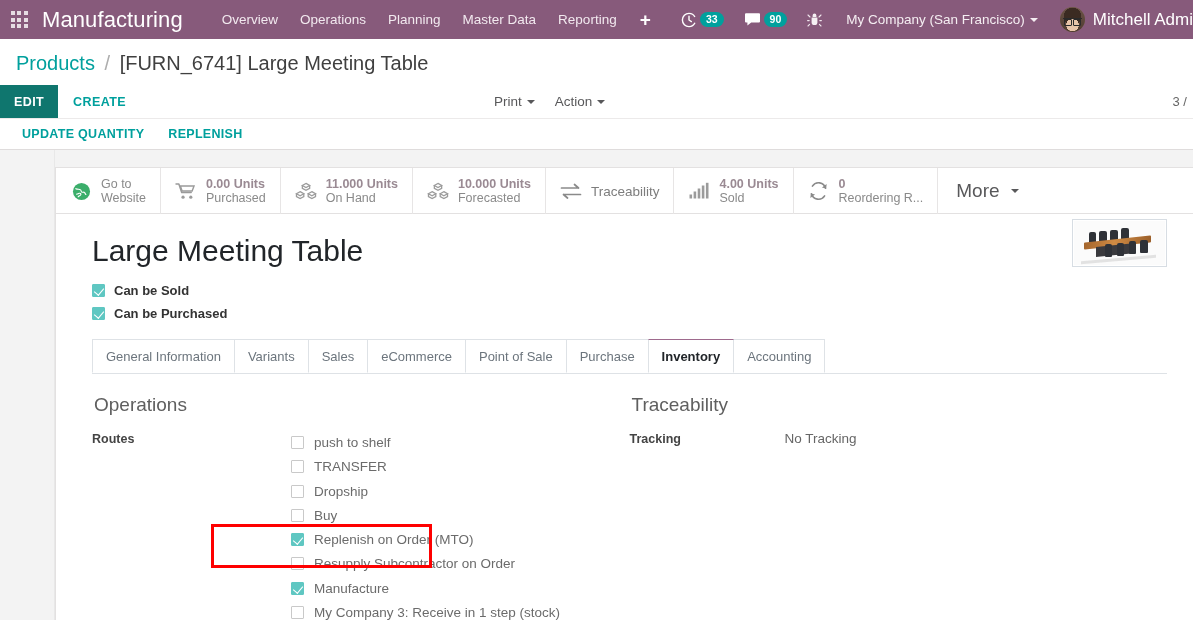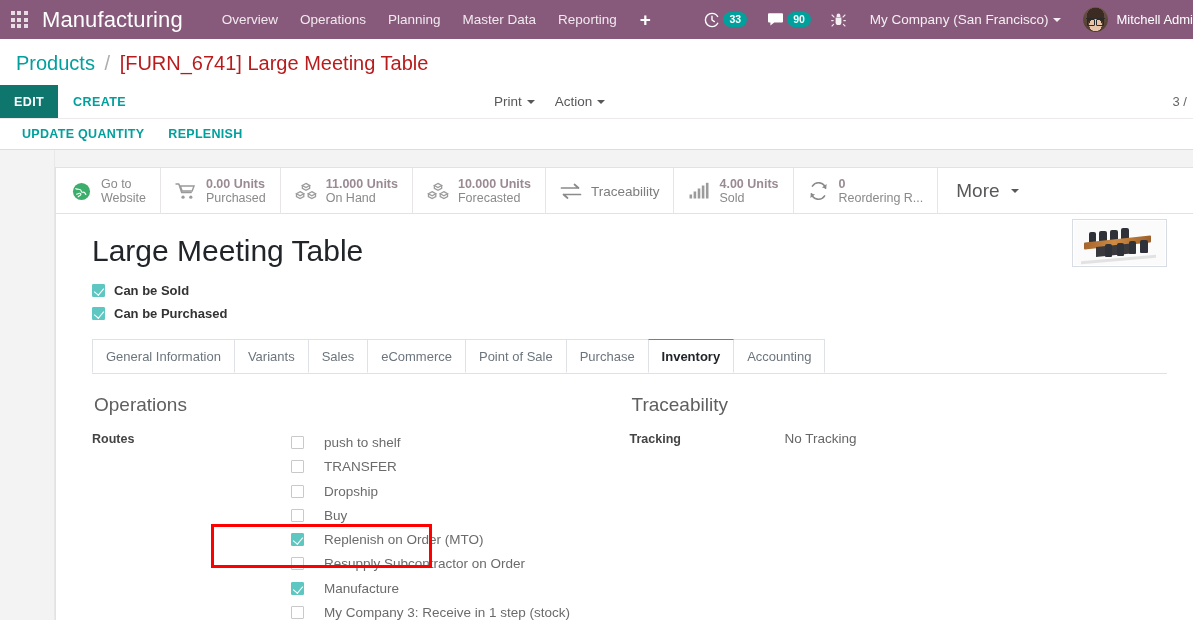--- a/index.html
+++ b/index.html
@@ -125,40 +125,40 @@
     position: absolute; left: 3px; top: 11px; width: 19px; height: 5px;
     border-top: 1.5px solid #2a2a2a;
   }
   #avatar .glasses:before, #avatar .glasses:after {
     content: ""; position: absolute; top: 0;
     width: 6px; height: 5px; border: 1.3px solid #2a2a2a; border-radius: 1px;
   }
   #avatar .glasses:before { left: 1px; }
   #avatar .glasses:after { right: 1px; }
   #username {
-    font-size: 13px;
+    font-size: 17px;
     color: #ffffff;
     margin-left: 8px;
     white-space: nowrap;
   }
 
   
   #control-panel {
     background: #ffffff;
     border-bottom: 1px solid #dfdcdc;
   }
   #breadcrumb-row {
     padding: 12px 16px 9px 16px;
     font-size: 20px;
     line-height: 1.25;
     white-space: nowrap;
   }
   #breadcrumb-parent { color: #00A09D; cursor: pointer; }
   .bc-sep { color: #adadad; padding: 0 4px; }
-  #breadcrumb-current { color: #b91c1c; }
+  #breadcrumb-current { color: #404040; }
 
   #buttons-row {
     display: flex;
     align-items: center;
     padding: 0 16px 0 0;
     position: relative;
     height: 33px;
   }
   #btn-edit {
     background: #0f766e;
@@ -406,21 +406,21 @@
     width: 155px;
     flex: none;
     font-size: 12.5px;
     font-weight: 700;
     color: #444;
     padding-top: 2px;
   }
   .field-value { font-size: 13.5px; color: #666; padding-top: 1px; }
   .routes-list { position: relative; }
   .route-line {
-    display: flex; align-items: center; gap: 20px;
+    display: flex; align-items: center; gap: 10px;
     height: 24.3px;
     padding-left: 44px;
   }
   .route-lbl { font-size: 13.5px; color: #6b6b6b; cursor: pointer; white-space: nowrap; }
   #route-highlight {
     position: absolute;
     left: -36px; top: 94px;
     width: 221px; height: 44px;
     border: 3px solid #FE0000;
     pointer-events: none;

